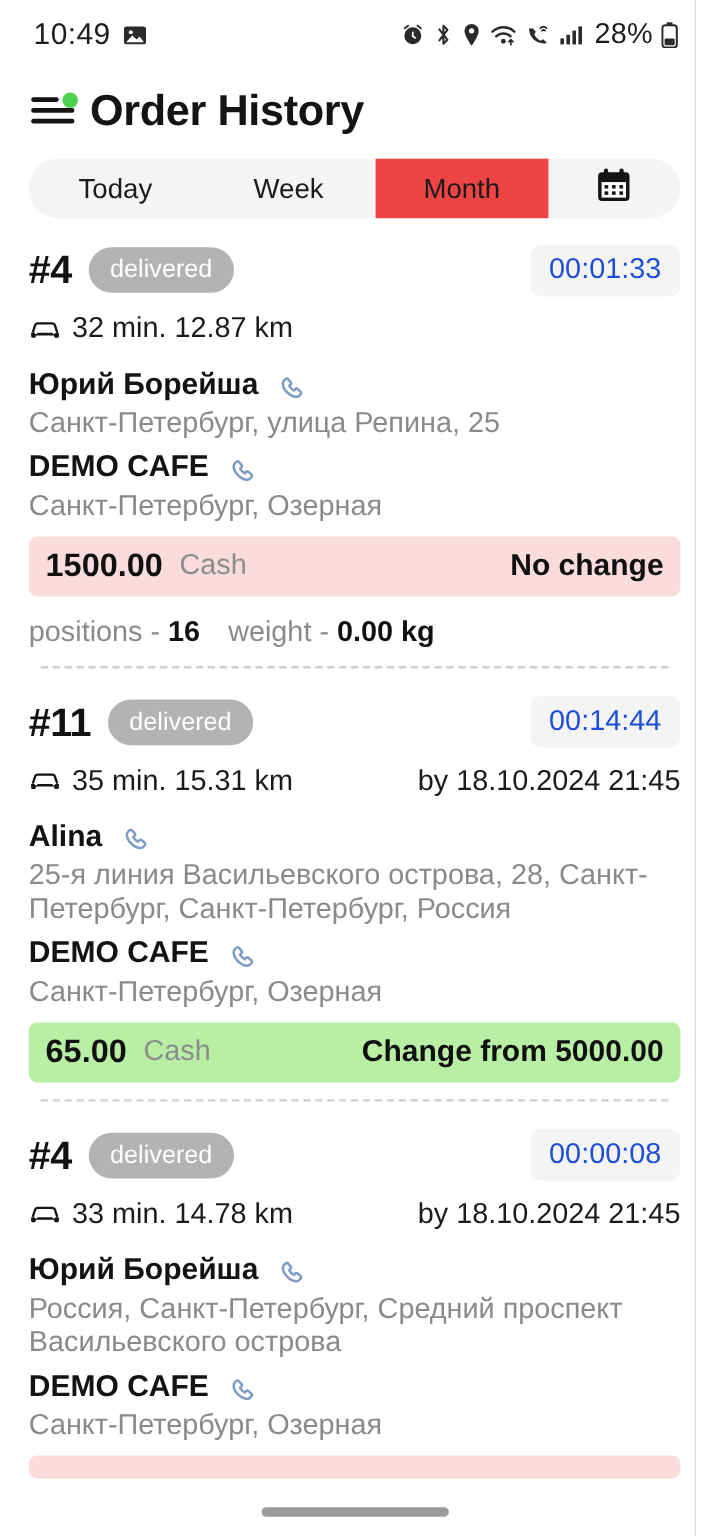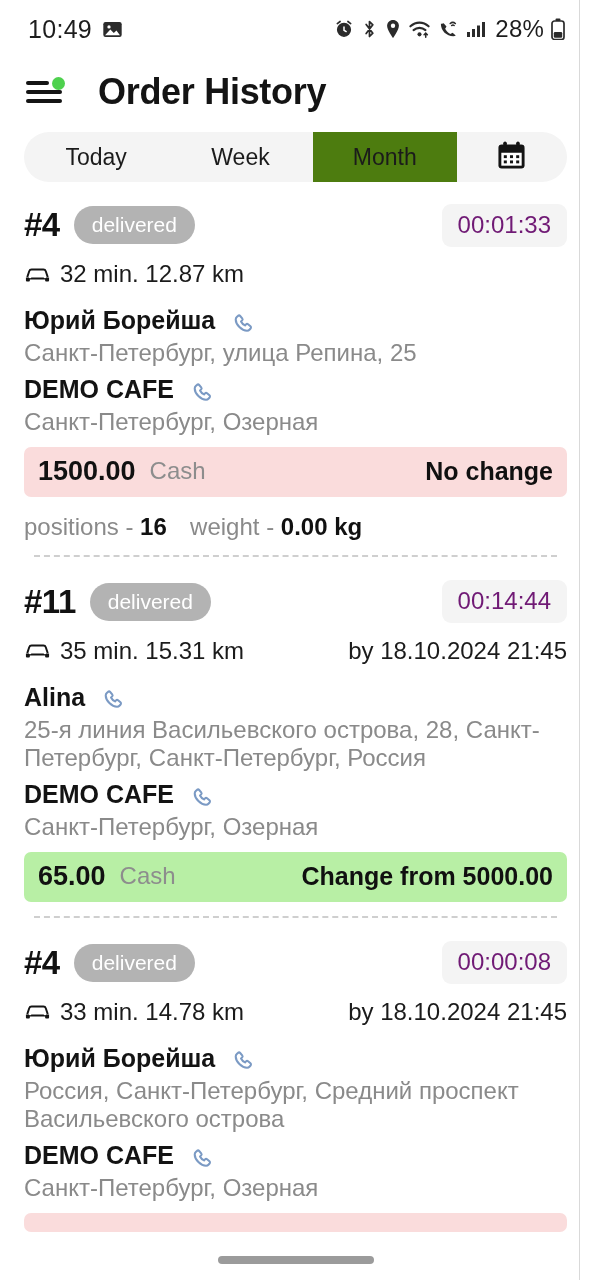--- a/index.html
+++ b/index.html
@@ -45,61 +45,61 @@
   .burger .b1 { top: 4px;  width: 23px; }
   .burger .b2 { top: 13px; width: 36px; }
   .burger .b3 { top: 22px; width: 36px; }
   .burger .dot {
     position: absolute; top: 0px; left: 26px;
     width: 13px; height: 13px; border-radius: 50%;
     background: #4ed14e;
   }
   .page-title {
     font-size: 36px; font-weight: bold; color: #141414;
-    margin-left: 32px; letter-spacing: -.3px;
+    margin-left: 9px; letter-spacing: -.3px;
   }
 
   
   .tabbar {
     margin: 8px 24px 0 24px;
     height: 50px;
     display: flex;
     background: #f4f4f4;
     border-radius: 25px;
     overflow: hidden;
   }
   .tab {
     flex: 1 1 0;
     display: flex; align-items: center; justify-content: center;
     font-size: 23px; color: #1b1b1b;
     cursor: pointer;
     height: 100%;
   }
-  .tab.active { background: #4d7c0f; font-weight: normal; }
+  .tab.active { background: #ef4444; font-weight: normal; }
   .tab-cal { flex: 0 0 110px; display: flex; align-items: center; justify-content: center; cursor: pointer; }
 
   
   .list { margin-top: 14px; }
   .order { padding: 0 24px; }
   .order-top {
     display: flex; align-items: center;
     height: 58px;
   }
   .order-num { font-size: 33px; font-weight: bold; color: #121212; letter-spacing: -.5px; }
   .badge {
     margin-left: 14px;
     background: #b3b3b3; color: #ffffff;
     font-size: 21px;
     padding: 8px 18px 9px 18px;
     border-radius: 22px;
     line-height: 1;
   }
   .timer {
     margin-left: auto;
-    background: #f4f4f4; color: #701a75;
+    background: #f4f4f4; color: #1d4ed8;
     font-size: 24px;
     padding: 9px 16px 10px 16px;
     border-radius: 9px;
     line-height: 1;
   }
   .order-meta {
     display: flex; align-items: center;
     margin-top: 6px;
     font-size: 24px; color: #1b1b1b;
   }

